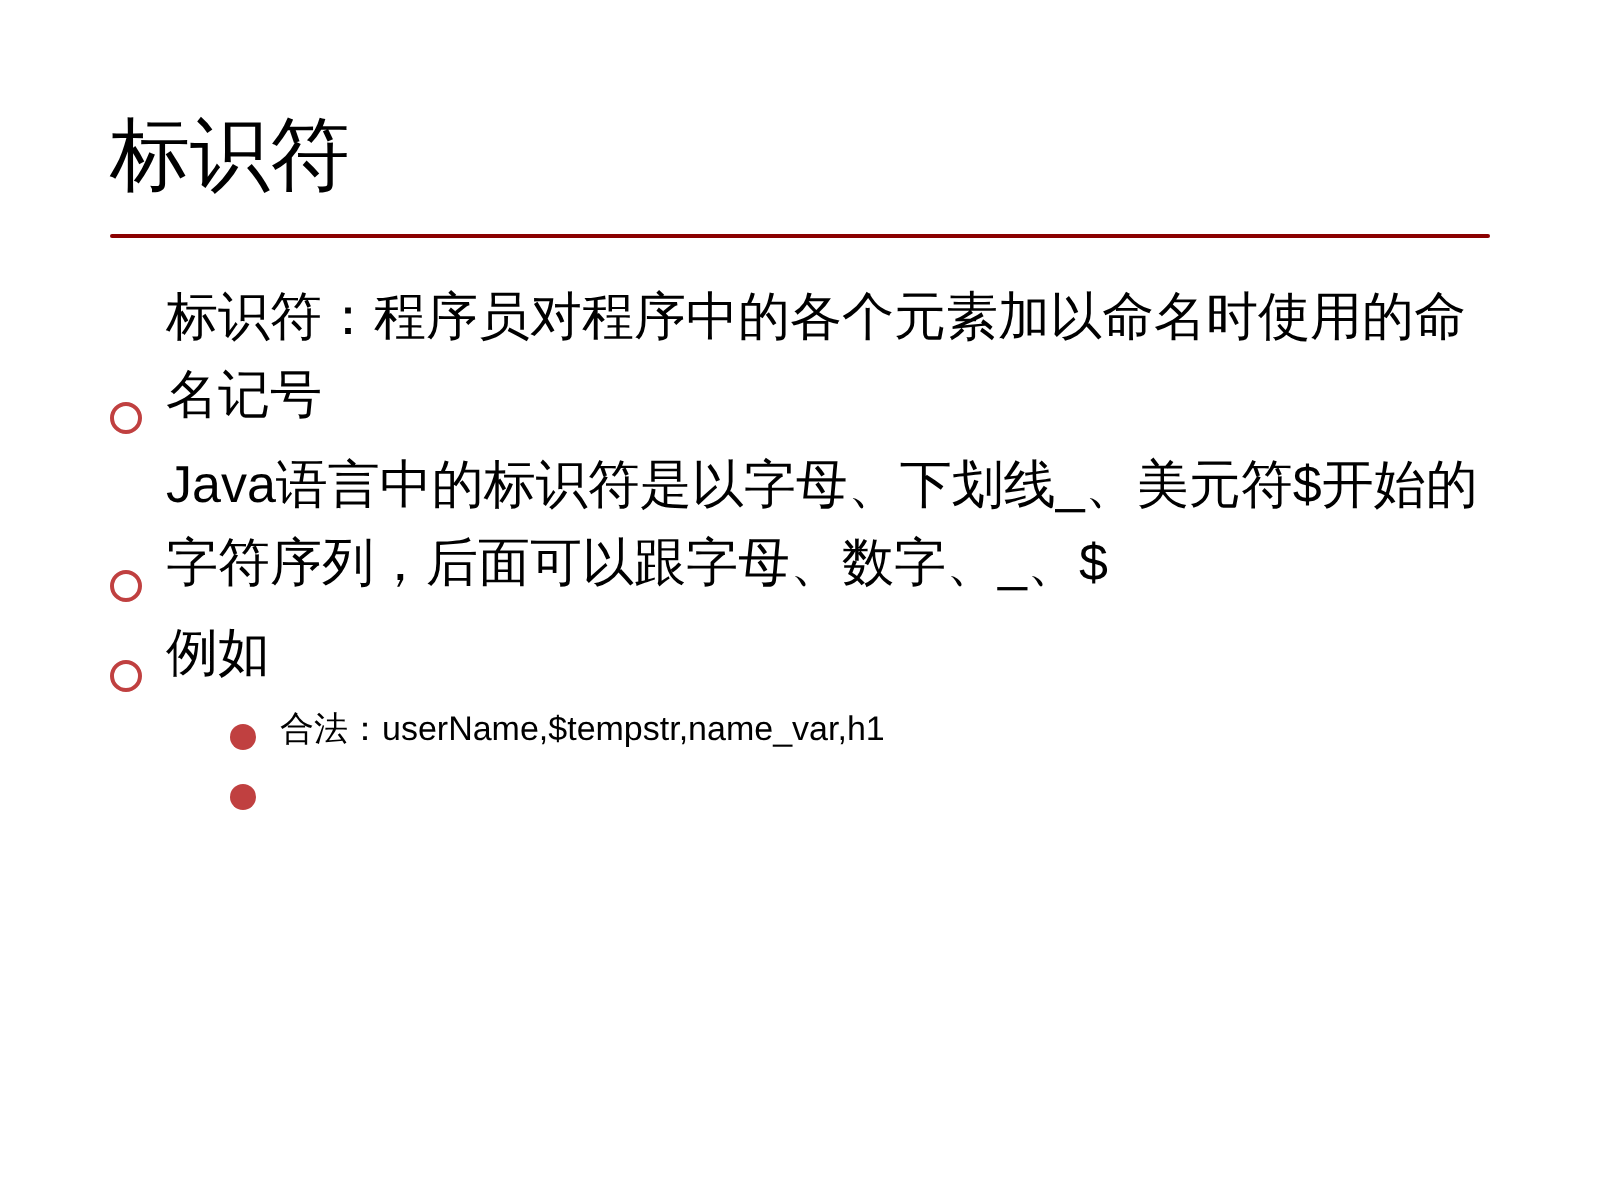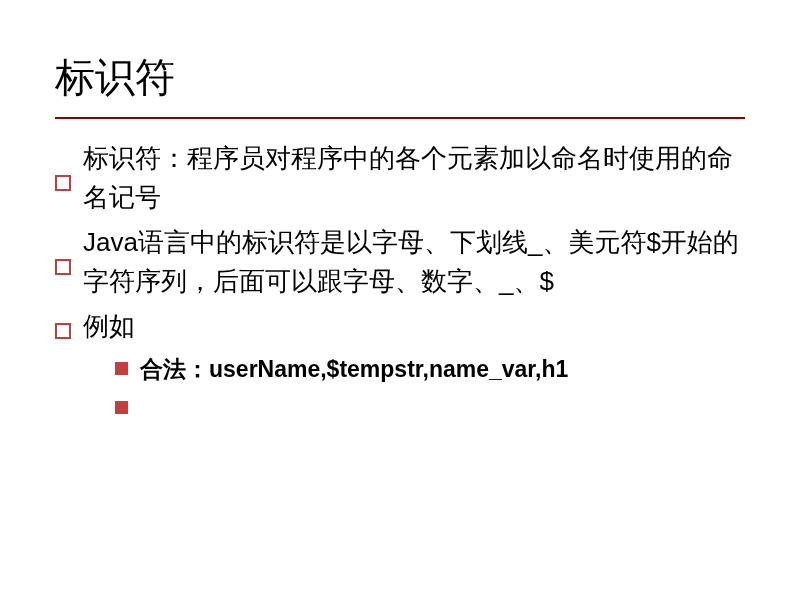--- a/index.html
+++ b/index.html
@@ -1,15 +1,15 @@
 <!DOCTYPE html>
 <html><head>
 <meta charset="utf-8">
 <style>
-  * { margin: 0; padding: 0; box-sizing: border-box; }
+  * { margin: 0; padding: 0; box-sizing: border-box; border-radius: 23px; }
   body {
     width: 800px;
     height: 600px;
     background: #ffffff;
     font-family: "Microsoft YaHei", "SimSun", Arial, sans-serif;
     overflow: hidden;
   }
   .slide {
     padding: 50px 55px 40px 55px;
     height: 100%;
@@ -21,21 +21,21 @@
     margin-bottom: 12px;
   }
   .title-rule {
     border: none;
     border-top: 2px solid #8b0000;
     margin-bottom: 20px;
   }
   .bullet-list { list-style: none; }
   .bullet-item {
     display: flex;
-    align-items: center;
+    align-items: flex-end;
     margin-bottom: 6px;
   }
   .bullet-square {
     width: 16px;
     height: 16px;
     border: 2.5px solid #c04040;
     flex-shrink: 0;
     margin-top: 9px;
     margin-right: 12px;
   }
@@ -56,24 +56,23 @@
   }
   .sub-square {
     width: 13px;
     height: 13px;
     background: #c04040;
     flex-shrink: 0;
     margin-top: 10px;
     margin-right: 12px;
   }
   .sub-text {
-    font-size: 23px;
+    font-size: 17px;
     line-height: 1.5;
     color: #000;
-    font-weight: bold;
   }
 </style>
 </head>
 <body>
 
 <div class="slide">
   <h1 class="title">标识符</h1>
   <hr class="title-rule">
   <ul class="bullet-list">
     <li class="bullet-item">

